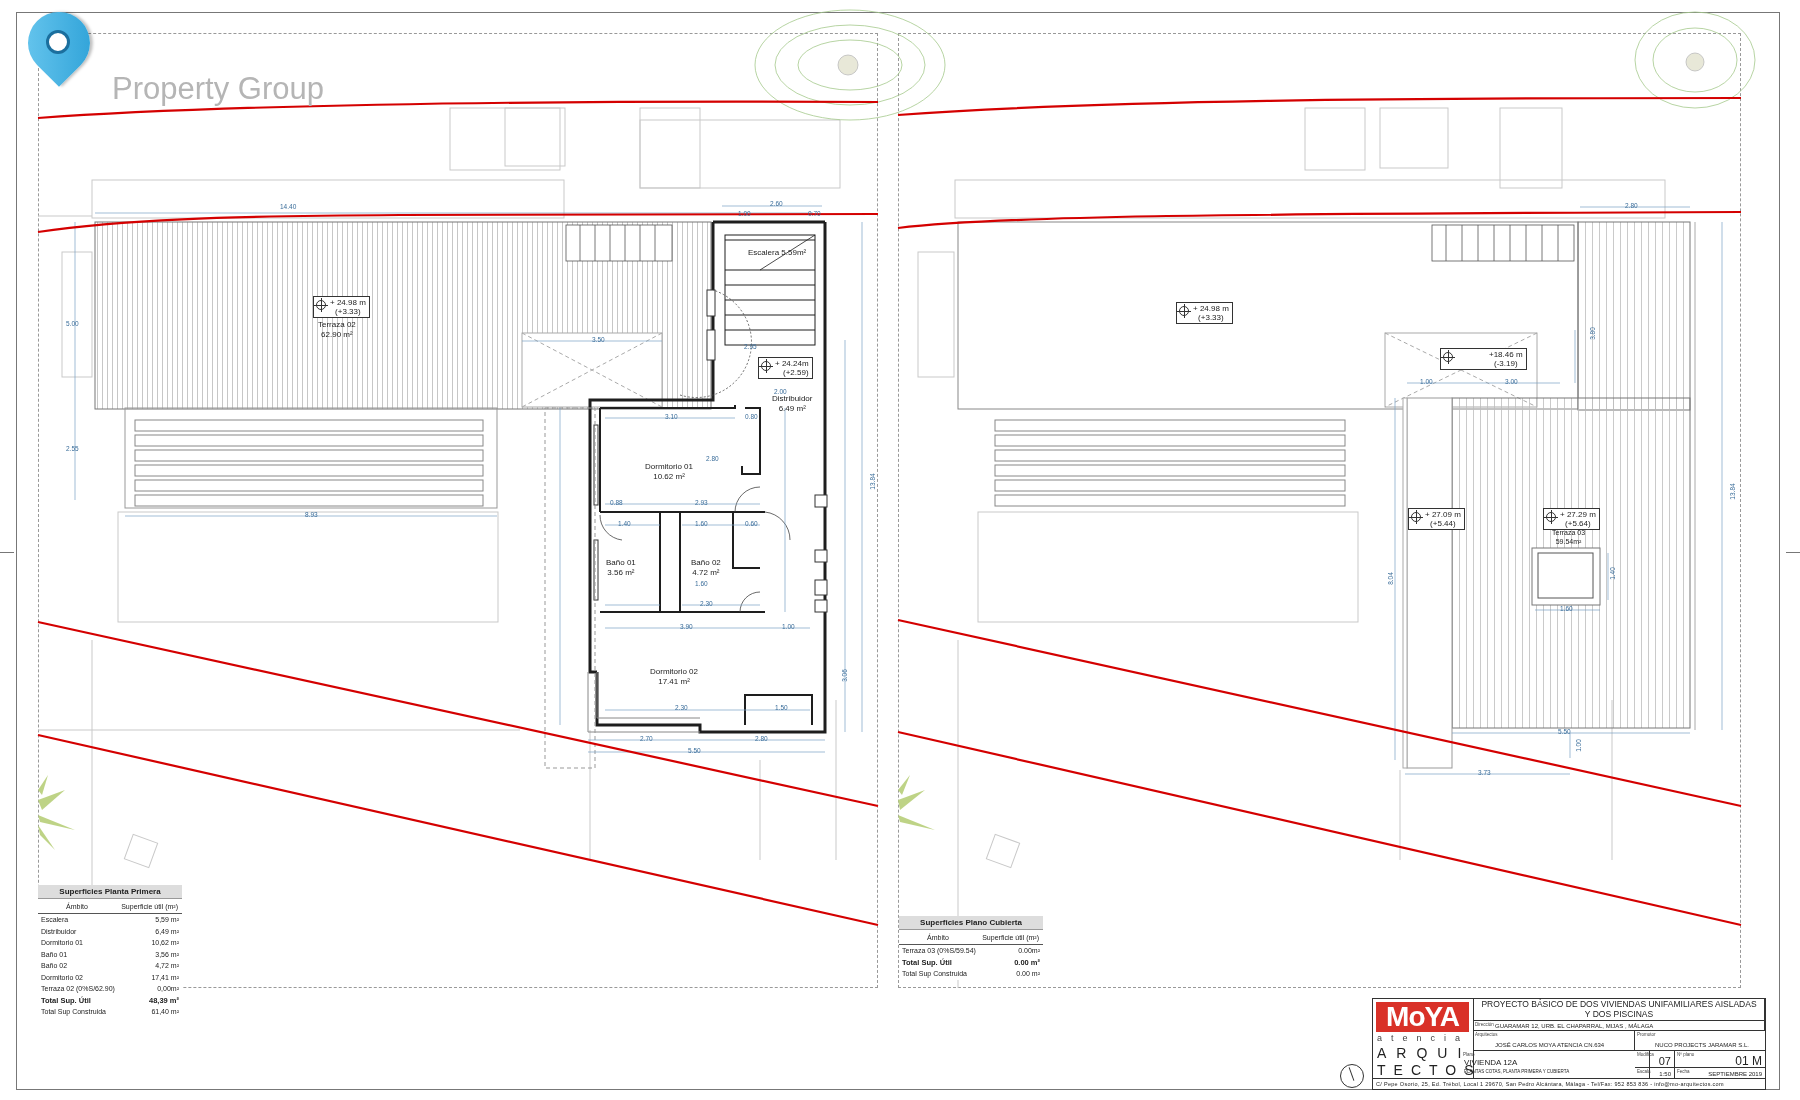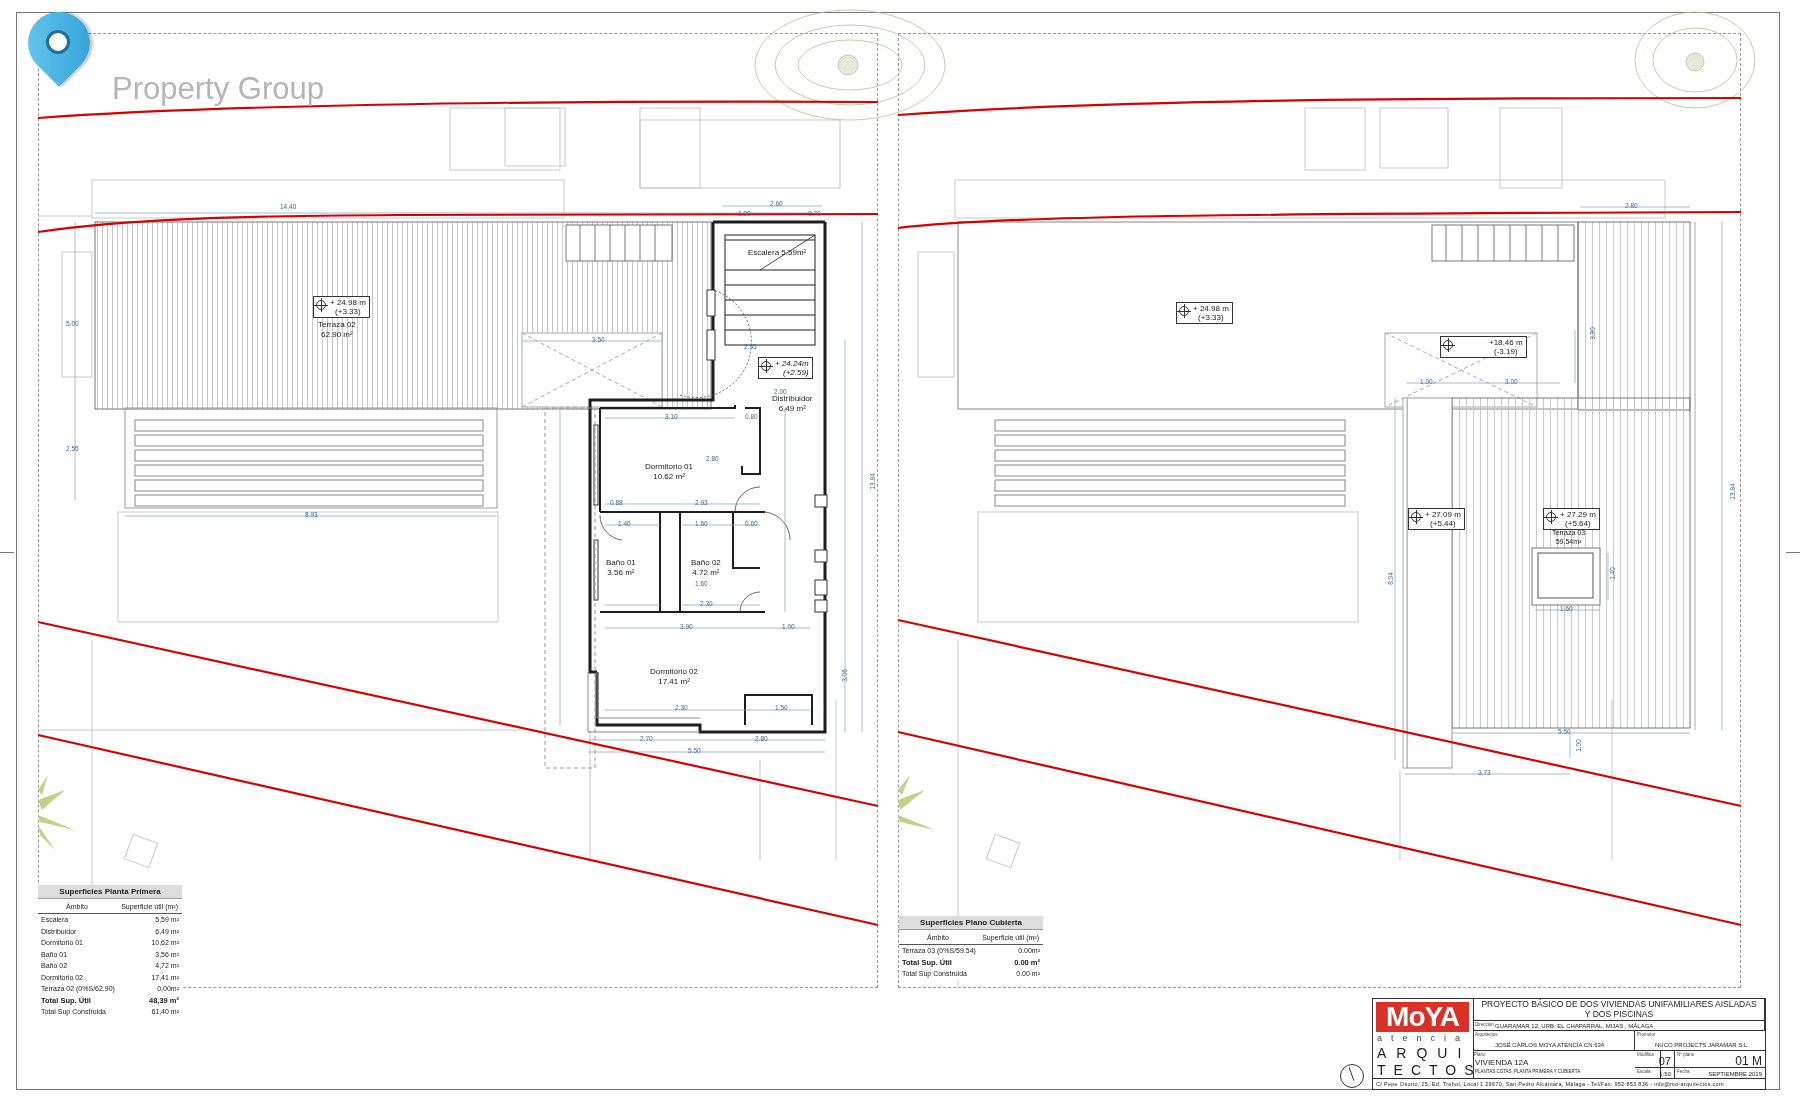--- a/index.html
+++ b/index.html
@@ -299,21 +299,21 @@
 
 <div class="lvl" style="left:313px;top:296px;">
   <span class="crosshair"></span>
   <div>+ 24.98 m</div>
   <div style="text-align:center;">(+3.33)</div>
 </div>
 <div class="lbl" style="left:318px;top:320px;">
   <div>Terraza 02</div>
     <div>62.90 m²</div>
 </div>
-<div class="lvl" style="left:758px;top:357px;font-style:italic;">
+<div class="lvl" style="left:758px;top:357px;">
   <span class="crosshair"></span>
   <div>+ 24.24m</div>
   <div style="text-align:right;">(+2.59)</div>
 </div>
 <div class="lbl" style="left:748px;top:248px;">
   <span>Escalera</span> <span>5.59m²</span>
 </div>
 <div class="lbl" style="left:772px;top:394px;">
   <div>Distribuidor</div>
     <div>6.49 m²</div>
@@ -363,21 +363,21 @@
 <div class="dim" style="left:864px;top:478px;transform:rotate(-90deg);">13.84</div>
 <div class="dim" style="left:838px;top:672px;transform:rotate(-90deg);">3.06</div>
 <div class="dim" style="left:744px;top:343px;">2.95</div>
 <div class="dim" style="left:774px;top:388px;">2.00</div>
 
 <div class="lvl" style="left:1176px;top:302px;">
   <span class="crosshair"></span>
   <div>+ 24.98 m</div>
   <div style="text-align:center;">(+3.33)</div>
 </div>
-<div class="lvl" style="left:1440px;top:336px;padding-left:48px;">
+<div class="lvl" style="left:1440px;top:348px;padding-left:48px;">
   <span class="crosshair"></span>
   <div>+18.46 m</div>
   <div style="text-align:center;">(-3.19)</div>
 </div>
 <div class="lvl" style="left:1408px;top:508px;">
   <span class="crosshair"></span>
   <div>+ 27.09 m</div>
   <div style="text-align:center;">(+5.44)</div>
 </div>
 <div class="lvl" style="left:1543px;top:508px;">
@@ -483,21 +483,21 @@
     <div class="val" style="left:22px;top:2px;font-size:6px;">GUARAMAR 12, URB. EL CHAPARRAL, MIJAS , MÁLAGA</div>
   </div>
   <div class="cell" style="left:100px;top:32px;width:162px;height:20px;">
     <span class="cap">Arquitectos</span>
     <div class="val" style="left:22px;top:11px;font-size:6px;">JOSÉ CARLOS MOYA ATENCIA CN.634</div>
   </div>
   <div class="cell" style="left:262px;top:32px;width:130px;height:20px;border-right:none;">
     <span class="cap">Promotor</span>
     <div class="val" style="left:20px;top:11px;font-size:6px;">NUCO PROJECTS JARAMAR S.L.</div>
   </div>
-  <div class="cell" style="left:99px;top:52px;width:189px;height:28px;">
+  <div class="cell" style="left:88px;top:52px;width:189px;height:28px;">
     <span class="cap">Plano</span>
     <div class="val" style="left:3px;top:7px;font-size:8px;">VIVIENDA 12A</div>
     <div class="val" style="left:3px;top:18px;font-size:4.5px;">PLANTAS COTAS, PLANTA PRIMERA Y CUBIERTA</div>
   </div>
   <div class="cell" style="left:262px;top:52px;width:40px;height:17px;">
     <span class="cap">Modifica</span>
     <div class="val" style="right:3px;top:4px;font-size:11px;">07</div>
   </div>
   <div class="cell" style="left:302px;top:52px;width:90px;height:17px;border-right:none;">
     <span class="cap">Nº plano</span>

